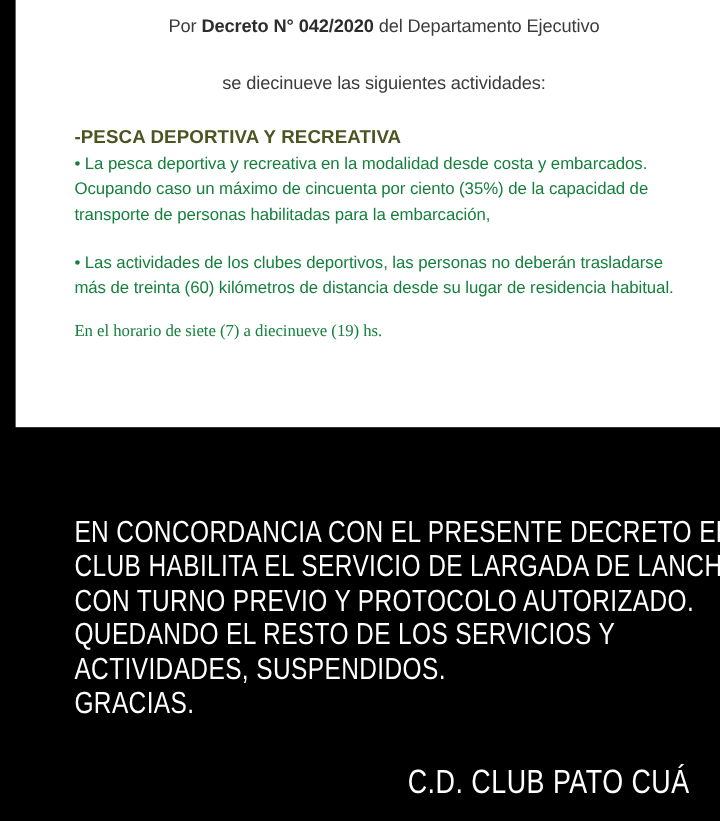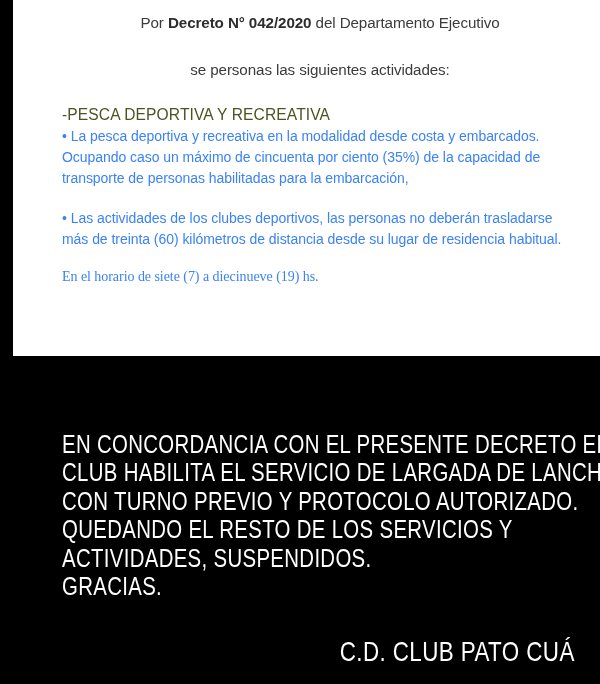--- a/index.html
+++ b/index.html
@@ -55,31 +55,31 @@
   .decree-heading b {
     font-weight: 700;
     color: #2d2d2f;
   }
 
   .section-title {
     margin: 0;
     padding-top: 23px;
     font-size: 15.6px;
     line-height: 20px;
-    font-weight: 400;
+    font-weight: 700;
     color: #4c5421;
     letter-spacing: 0.1px;
   }
 
   .para {
     margin: 0;
     padding-top: 10px;
     font-size: 14px;
     line-height: 20.6px;
-    color: #3b82f6;
+    color: #15803d;
     letter-spacing: -0.05px;
   }
   .para.gap-lg { padding-top: 18px; font-family: Liberation Serif, serif; }
   .para.gap-xl { padding-top: 20px; }
   .para.tight  { padding-top: 1px; }
 
   
   .announcement {
     position: absolute;
     left: 0;
@@ -129,21 +129,21 @@
 <body>
 
 <div class="poster">
 
   <div class="decree-card">
     <div class="decree-inner">
 
       <p class="decree-heading">
         <span>Por </span><b>Decreto N° 042/2020</b><span> del Departamento Ejecutivo</span><br>
         <br>
-        <span>se personas las siguientes actividades:</span>
+        <span>se diecinueve las siguientes actividades:</span>
       </p>
 
       <p class="section-title">-PESCA DEPORTIVA Y RECREATIVA</p>
 
       <p class="para tight">• La pesca deportiva y recreativa en la modalidad desde costa y embarcados.</p>
 
 
       <p class="para tight">Ocupando caso un máximo de cincuenta por ciento (35%) de la capacidad de transporte de personas habilitadas para la embarcación,</p>
 
       <p class="para gap-xl">• Las actividades de los clubes deportivos, las personas no deberán trasladarse más de treinta (60) kilómetros de distancia desde su lugar de residencia habitual.</p>

